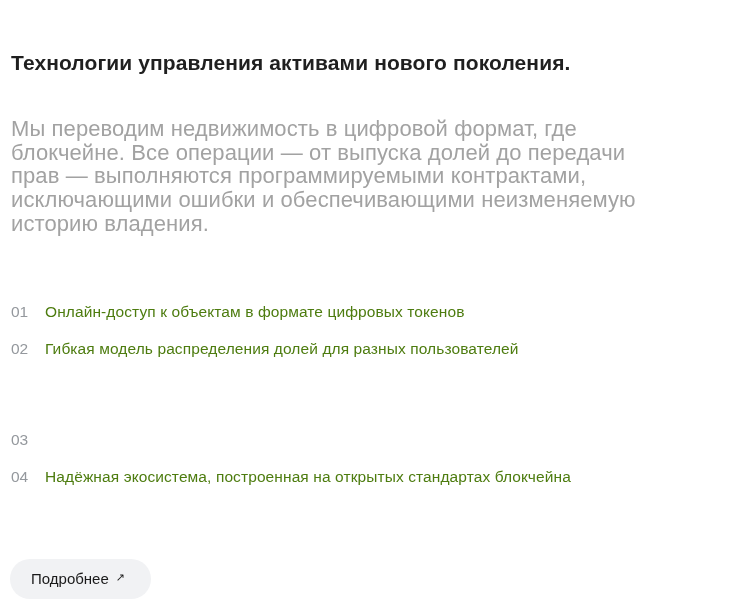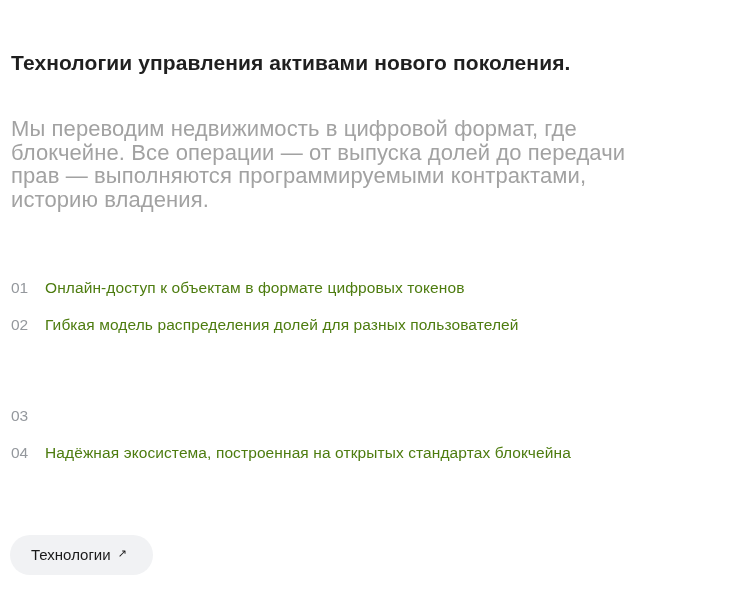--- a/index.html
+++ b/index.html
@@ -88,20 +88,21 @@
 <body>
 
 <div class="content">
 
   <h2 class="heading">Технологии управления активами нового поколения.</h2>
 
   <div class="paragraph">
     <div>Мы переводим недвижимость в цифровой формат, где</div>
     <div>блокчейне. Все операции — от выпуска долей до передачи</div>
     <div>прав — выполняются программируемыми контрактами,</div>
+    <div>исключающими ошибки и обеспечивающими неизменяемую</div>
     <div>историю владения.</div>
   </div>
 
   <div class="features">
 
     <div class="feature-row">
       <span class="feature-number">01</span>
       <span class="feature-text">Онлайн-доступ к объектам в формате цифровых токенов</span>
     </div>
 
@@ -115,17 +116,17 @@
     </div>
 
     <div class="feature-row">
       <span class="feature-number">04</span>
       <span class="feature-text">Надёжная экосистема, построенная на открытых стандартах блокчейна</span>
     </div>
 
   </div>
 
   <button class="cta-button">
-    <span>Технологии</span>
+    <span>Подробнее</span>
     <span class="cta-arrow">↗</span>
   </button>
 
 </div>
 
 </body></html>

